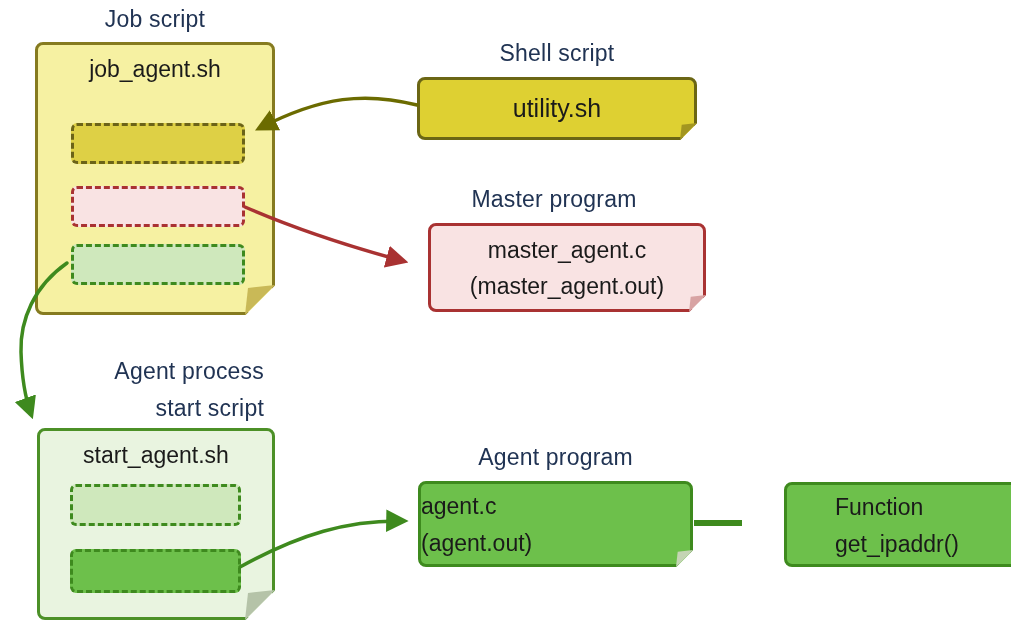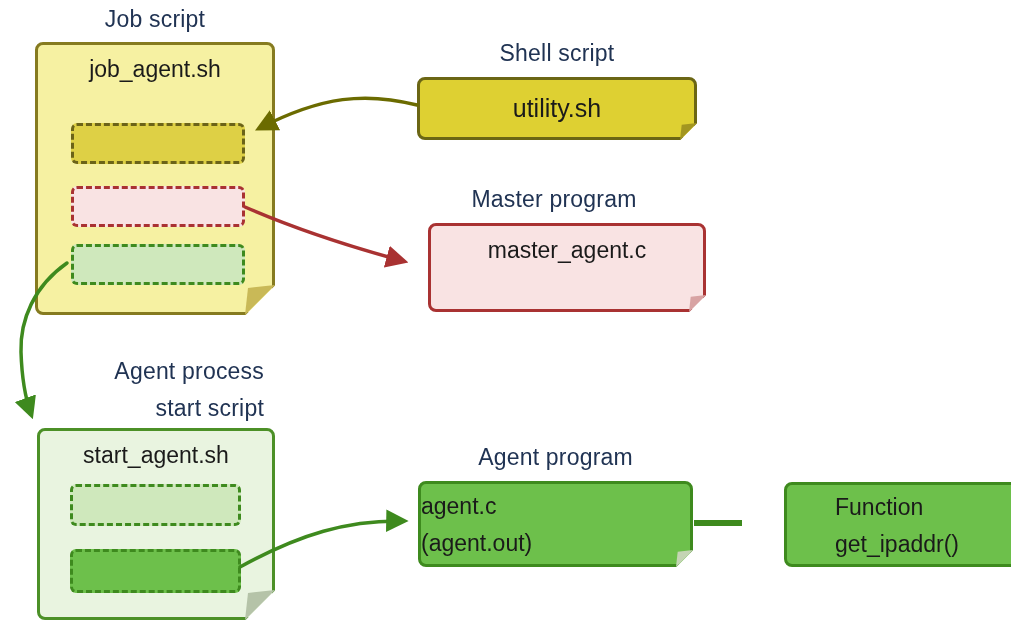--- a/index.html
+++ b/index.html
@@ -123,20 +123,21 @@
   <div class="box utility">
     <span>utility.sh</span>
     <div class="fold small">
       <span class="fold-cut"></span>
         <span class="fold-flap"></span>
     </div>
   </div>
 
   <div class="box master">
     <div>master_agent.c</div>
+    <div>(master_agent.out)</div>
     <div class="fold small">
       <span class="fold-cut"></span>
         <span class="fold-flap"></span>
     </div>
   </div>
 
   <div class="note start-note">
     <div class="note-title">start_agent.sh</div>
     <div class="slot s-light"></div>
     <div class="slot s-dark"></div>

